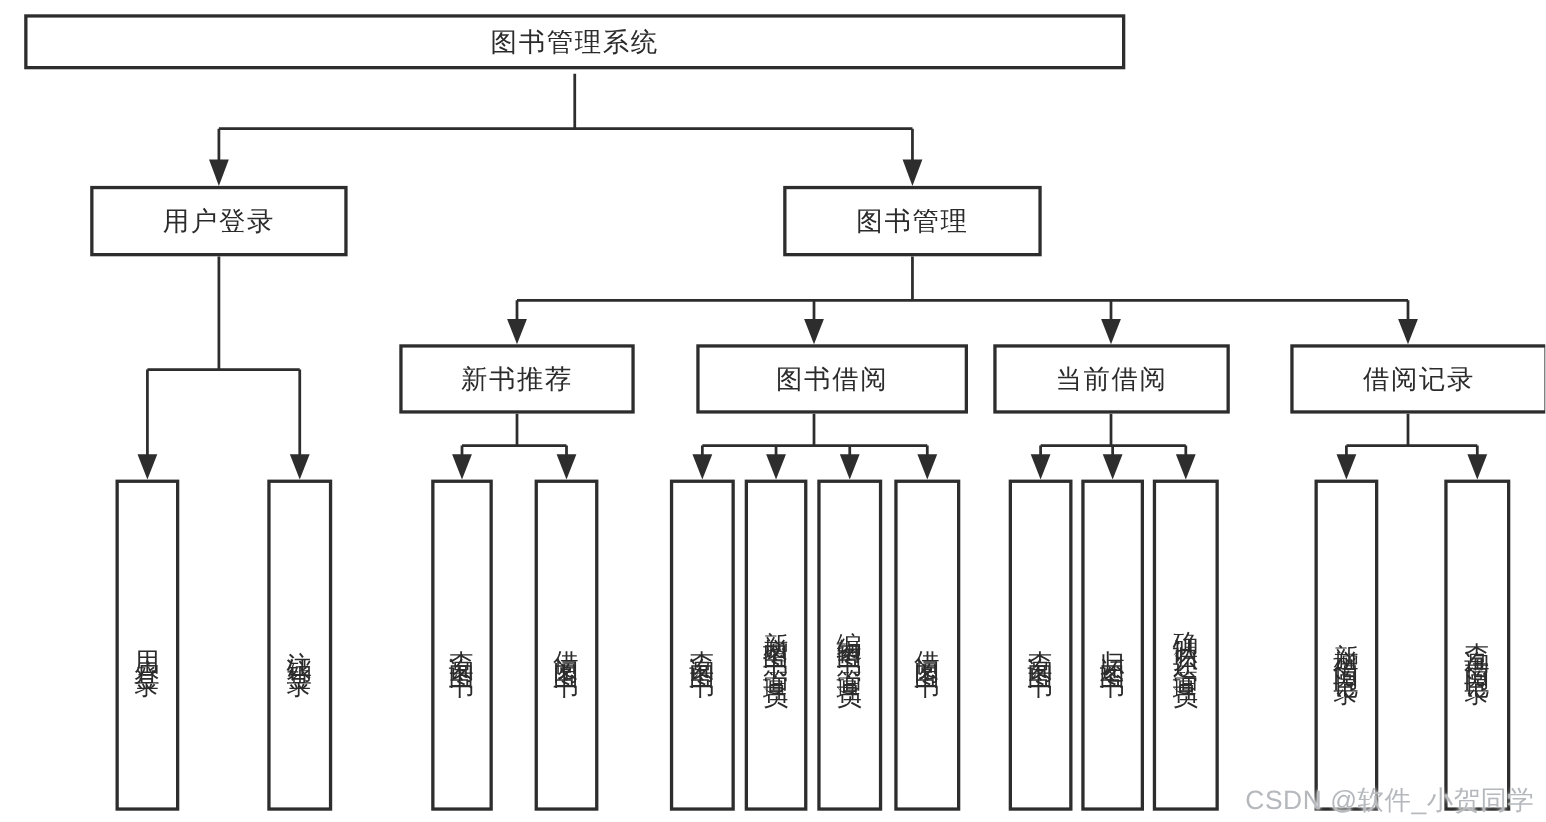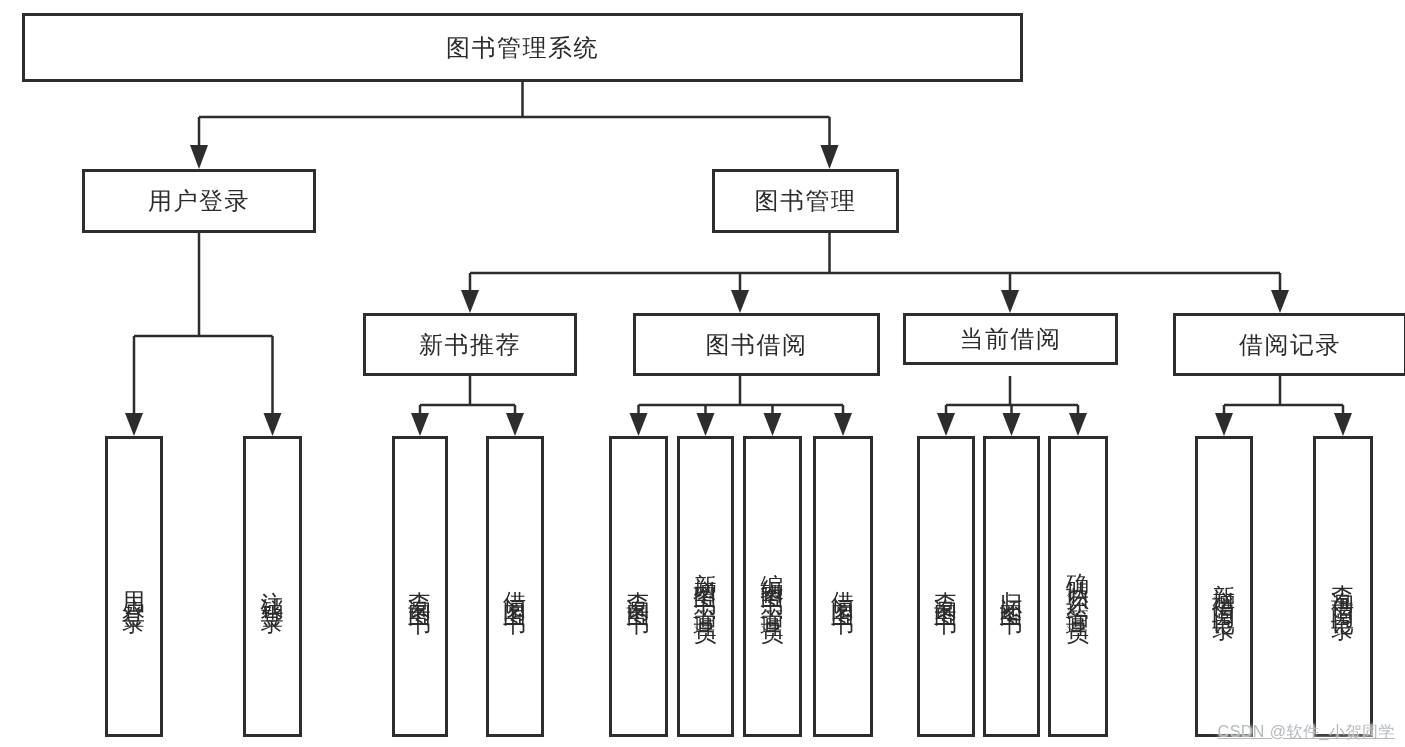--- a/index.html
+++ b/index.html
@@ -28,26 +28,25 @@
     writing-mode:vertical-rl;
     text-orientation:mixed;
     letter-spacing:7px;
     line-height:1.05;
     white-space:nowrap;
   }
   .hlabel{white-space:nowrap;}
   .watermark{
     position:absolute;
     right:10px;bottom:4px;
-    font-size:16px;
+    font-size:24px;
     letter-spacing:0.5px;
     color:#b5b8bc;
     z-index:3;
     text-shadow:0 0 4px #ffffff,0 0 2px #ffffff;
-    text-decoration:underline;
   }
 </style>
 </head>
 <body>
 
 <div class="canvas">
 
   <svg class="connectors" width="1405" height="747">
     <g stroke="#2d2d2d" stroke-width="2.5" fill="none">
       <path d="M522.5 67 V117 M199 117 H829.5 M199 117 V146 M829.5 117 V146"></path>
@@ -74,38 +73,38 @@
       <polygon points="763.5,413 781.5,413 772.5,436"></polygon>
       <polygon points="834,413 852,413 843,436"></polygon>
       <polygon points="937,413 955,413 946,436"></polygon>
       <polygon points="1002.5,413 1020.5,413 1011.5,436"></polygon>
       <polygon points="1069,413 1087,413 1078,436"></polygon>
       <polygon points="1215,413 1233,413 1224,436"></polygon>
       <polygon points="1334,413 1352,413 1343,436"></polygon>
     </g>
   </svg>
 
-  <div class="node hbox" style="left:22px;top:13px;width:1001px;height:69px;">
+  <div class="node hbox" style="left:22px;top:13px;width:1001px;height:50px;">
     <span class="hlabel">图书管理系统</span>
   </div>
 
   <div class="node hbox" style="left:82px;top:169px;width:234px;height:64px;">
     <span class="hlabel">用户登录</span>
   </div>
-  <div class="node hbox" style="left:712px;top:169px;width:187px;height:64px;">
+  <div class="node hbox" style="left:712px;top:169px;width:235px;height:64px;">
     <span class="hlabel">图书管理</span>
   </div>
 
   <div class="node hbox" style="left:363px;top:313px;width:214px;height:63px;">
     <span class="hlabel">新书推荐</span>
   </div>
   <div class="node hbox" style="left:633px;top:313px;width:247px;height:63px;">
     <span class="hlabel">图书借阅</span>
   </div>
-  <div class="node hbox" style="left:903px;top:313px;width:215px;height:52px;">
+  <div class="node hbox" style="left:903px;top:313px;width:215px;height:63px;">
     <span class="hlabel">当前借阅</span>
   </div>
   <div class="node hbox" style="left:1173px;top:313px;width:234px;height:63px;">
     <span class="hlabel">借阅记录</span>
   </div>
 
   <div class="node vbox" style="left:105px;width:58px;">
     <span class="vlabel">用户登录</span>
   </div>
   <div class="node vbox" style="left:243px;width:59px;">

